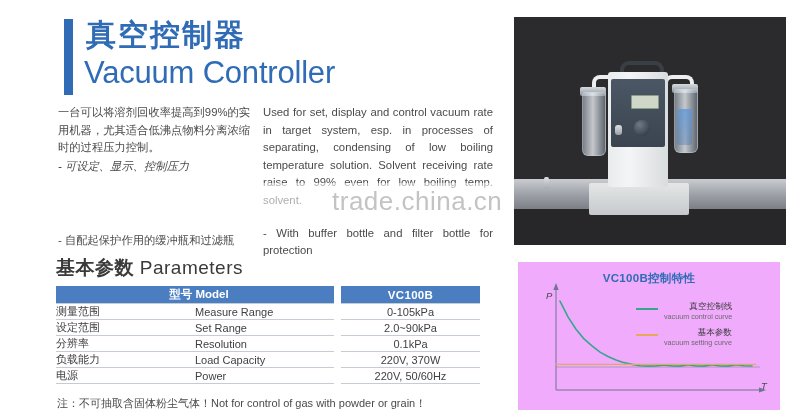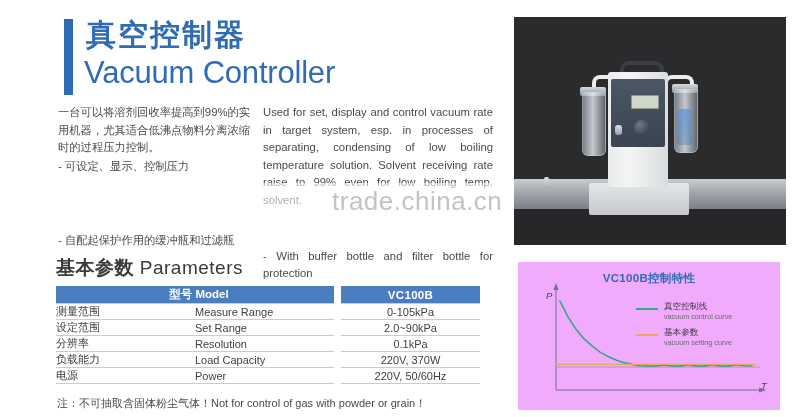--- a/index.html
+++ b/index.html
@@ -66,23 +66,23 @@
     top: 104px;
     width: 200px;
   }
   #desc-en {
     left: 263px;
     top: 104px;
     width: 230px;
     text-align: justify;
   }
   .desc-para { margin: 0 0 0 0; }
-  #desc-cn .bullet-1 { margin-top: 1px; }
+  #desc-cn .bullet-1 { margin-top: 1px; font-style: italic; }
   #desc-cn .bullet-2 { margin-top: 57px; }
-  #desc-en .bullet-1 { margin-top: 38px; }
+  #desc-en .bullet-1 { margin-top: 15px; }
 
   
   #watermark {
     position: absolute;
     left: 308px;
     top: 186px;
     font-size: 26px;
     color: #b9b9b9;
     opacity: 0.85;
     letter-spacing: 0.5px;
@@ -314,20 +314,21 @@
     position: absolute;
     left: 0; top: 0;
     width: 262px; height: 148px;
   }
   .legend-entry {
     position: absolute;
     font-size: 7.6px;
     color: #4a4a4a;
     line-height: 9.6px;
     white-space: nowrap;
+    text-align: right;
   }
   .legend-entry .lg-cn { font-size: 8.6px; color: #3c3c3c; display: block; }
   .legend-entry .lg-en { font-size: 7.2px; color: #6a6a6a; display: block; }
   #legend-0 { left: 146px; top: 40px; }
   #legend-1 { left: 146px; top: 66px; }
   .legend-swatch {
     position: absolute;
     width: 22px; height: 2px;
   }
   #swatch-0 { left: 118px; top: 46px; background: #3aa58d; }

